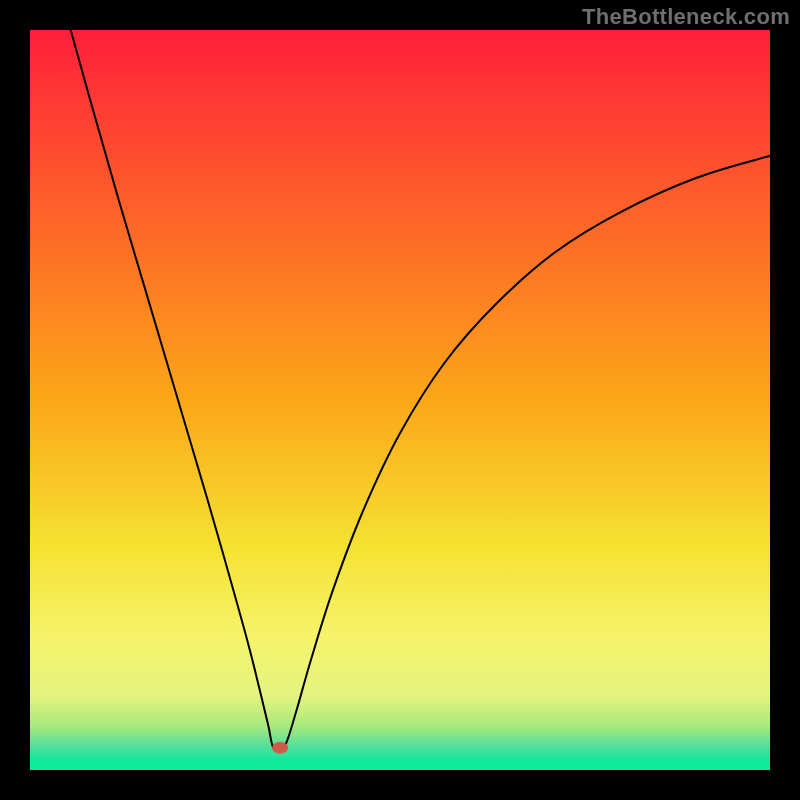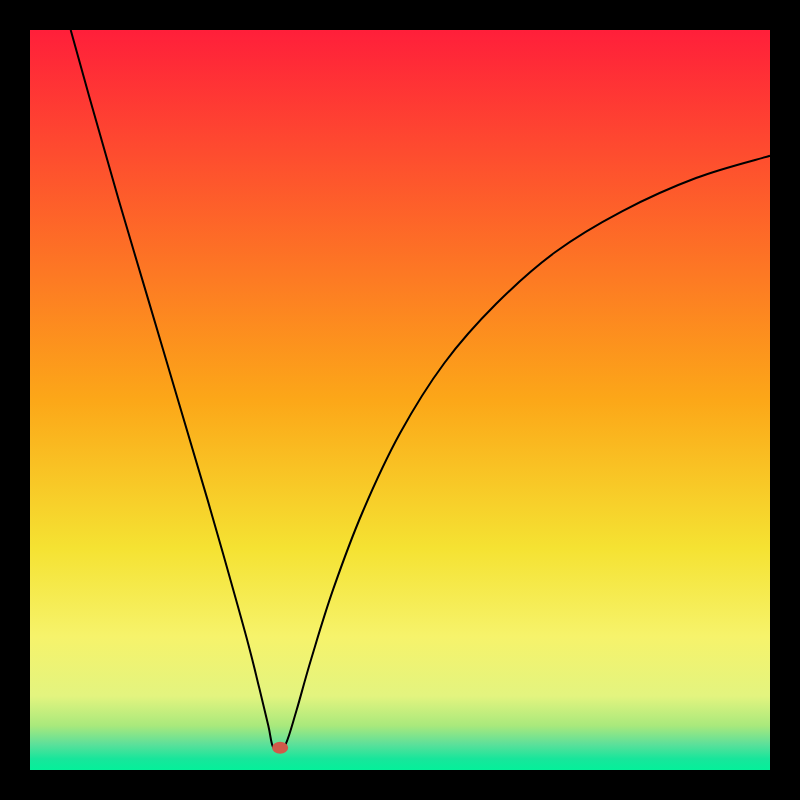--- a/index.html
+++ b/index.html
@@ -34,20 +34,21 @@
     top: 0;
     width: 800px;
     height: 800px;
     z-index: 1;
   }
 </style>
 </head>
 <body>
 
 <div class="frame">
+  <div class="watermark">TheBottleneck.com</div>
 
   <svg class="chart" viewBox="0 0 800 800" preserveAspectRatio="none">
     <defs>
       <linearGradient id="bg-grad" x1="0" y1="0" x2="0" y2="1">
           <stop offset="0.00%" stop-color="#ff1f3a"></stop>
           <stop offset="50.00%" stop-color="#fca718"></stop>
           <stop offset="70.00%" stop-color="#f5e232"></stop>
           <stop offset="82.00%" stop-color="#f6f36b"></stop>
           <stop offset="90.00%" stop-color="#e3f47f"></stop>
           <stop offset="94.00%" stop-color="#a9e97c"></stop>

